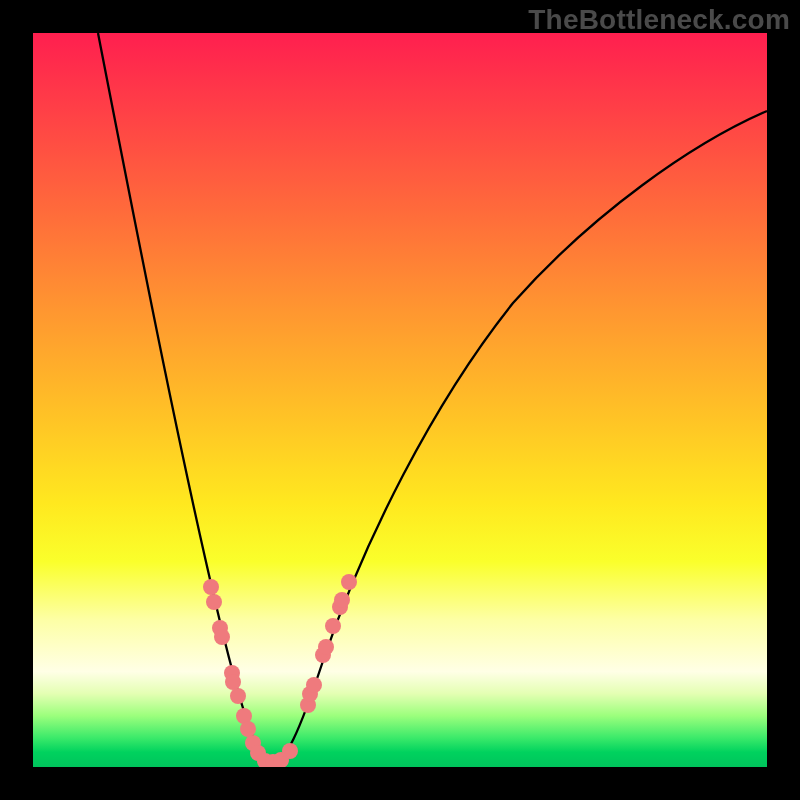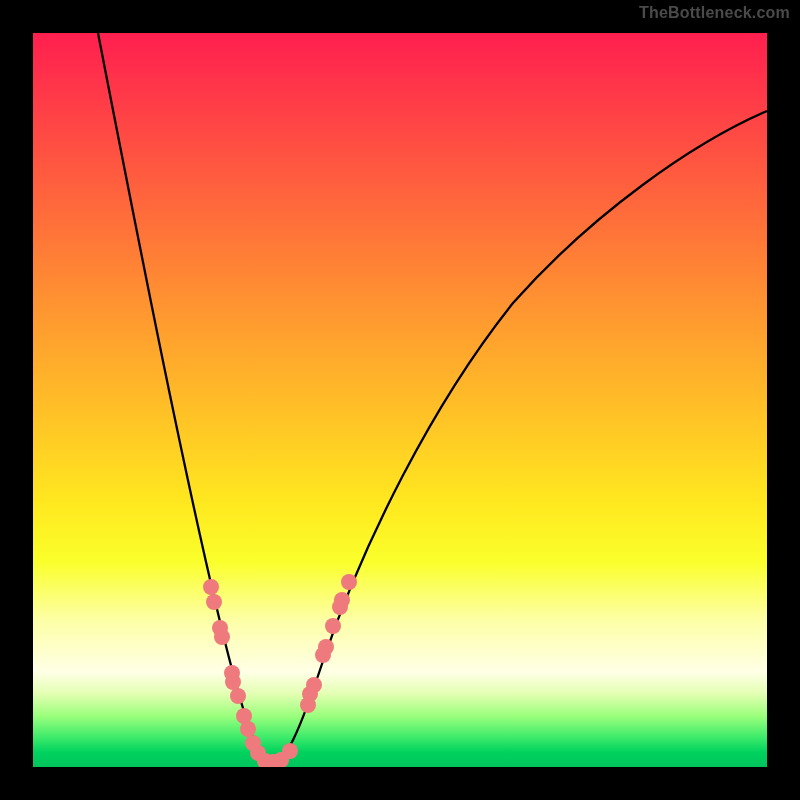--- a/index.html
+++ b/index.html
@@ -14,21 +14,21 @@
   .outer {
     position: relative;
     width: 800px;
     height: 800px;
     background: #000;
   }
   .watermark {
     position: absolute;
     top: 4px;
     right: 10px;
-    font-size: 16px;
+    font-size: 28px;
     font-weight: 600;
     color: #4a4a4a;
     letter-spacing: 0.2px;
     z-index: 5;
   }
   .plot-area {
     position: absolute;
     left: 33px;
     top: 33px;
     width: 734px;

